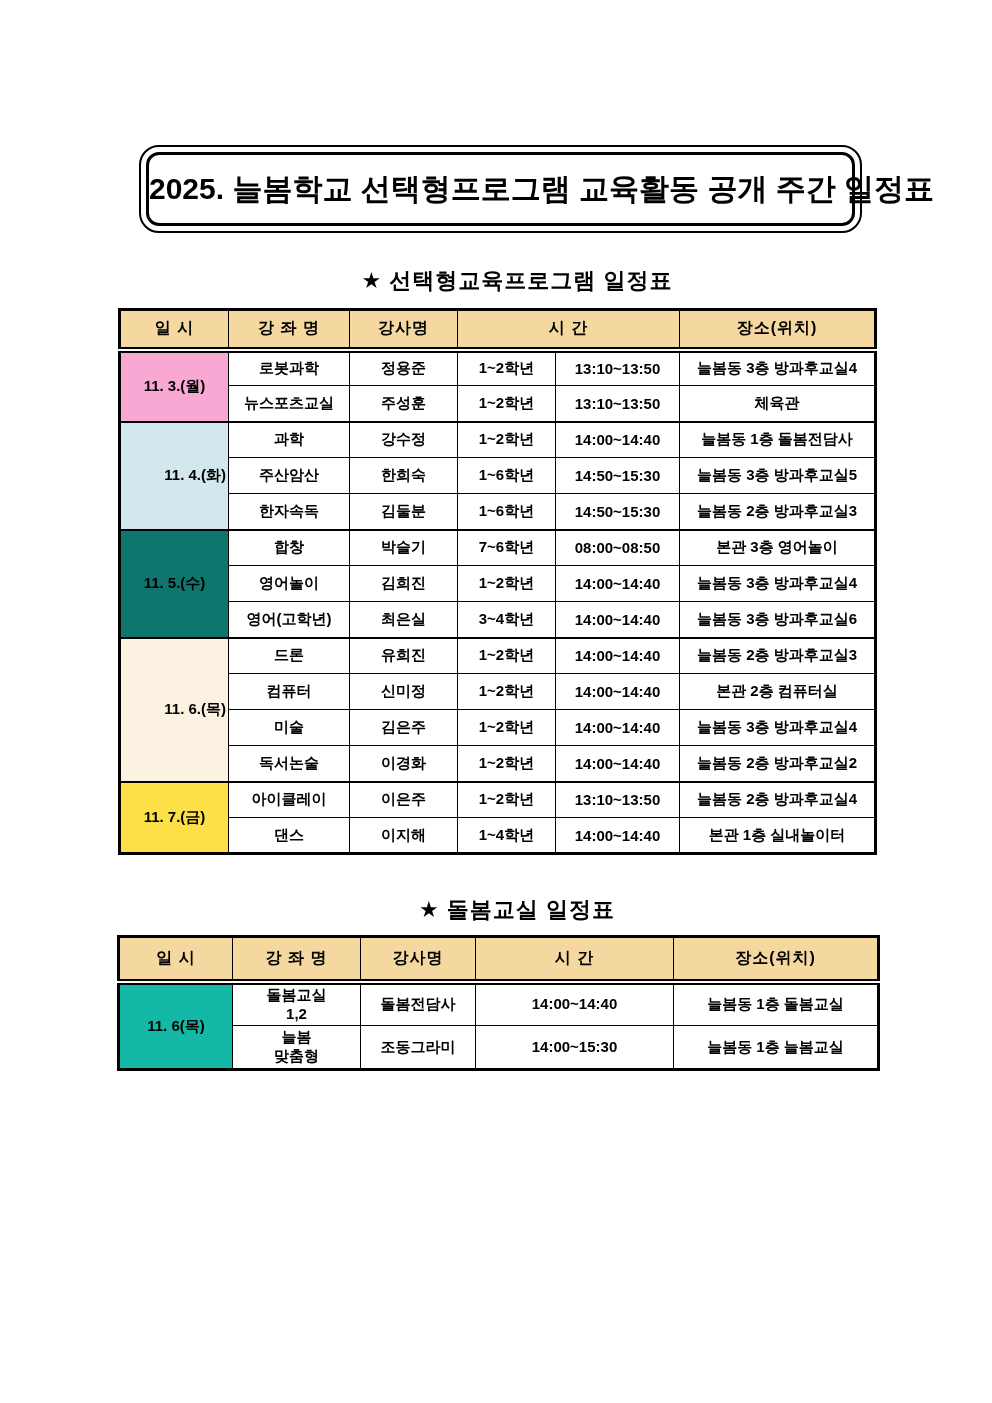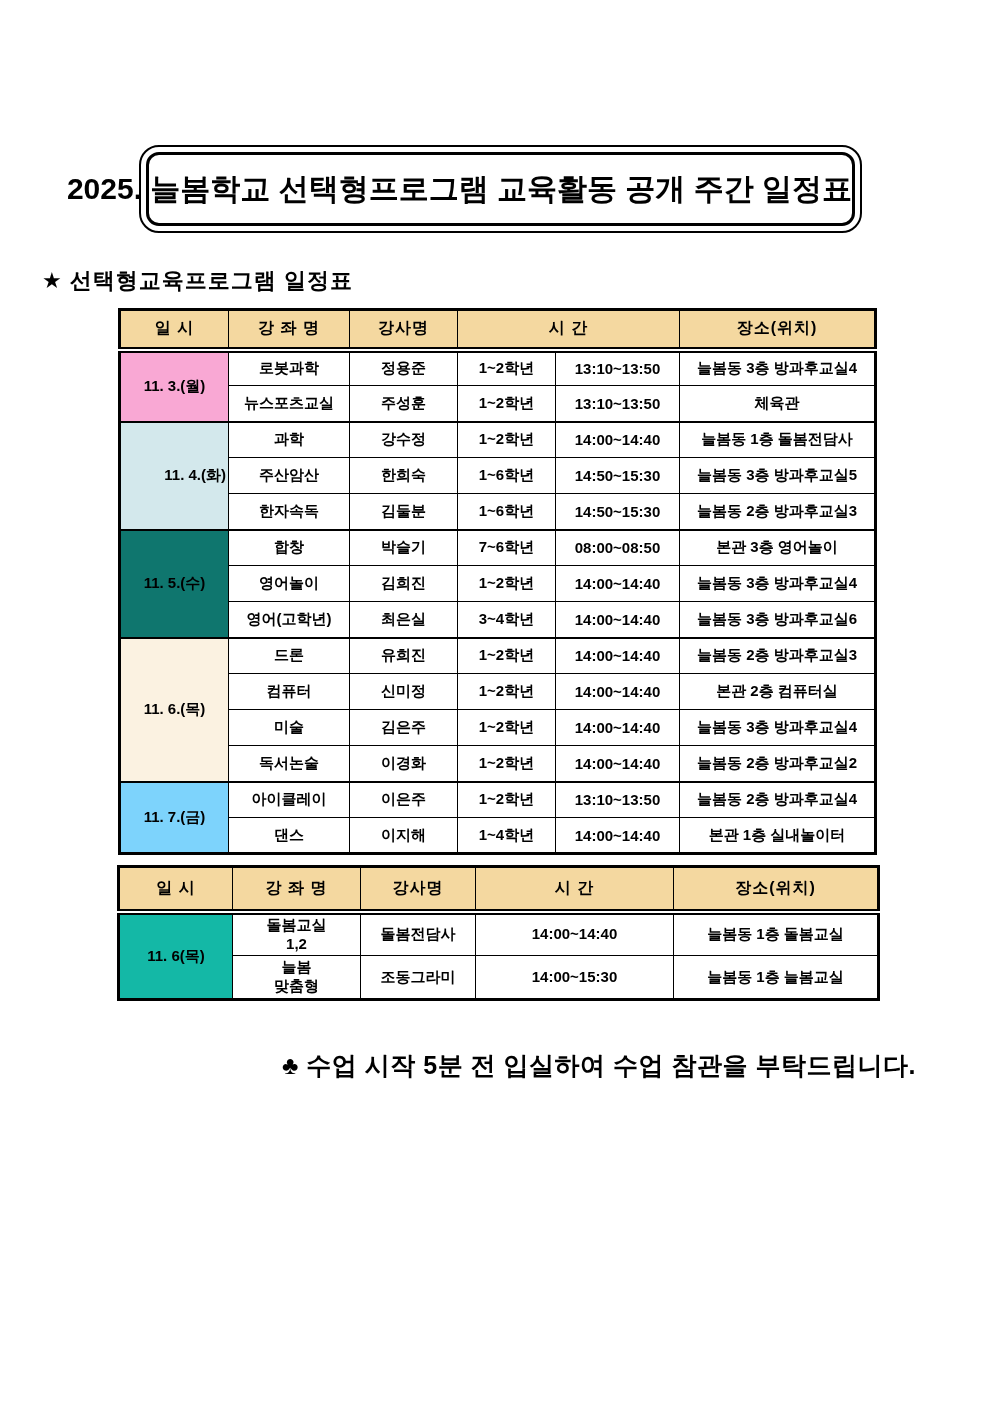--- a/index.html
+++ b/index.html
@@ -21,32 +21,32 @@
     padding: 5px;
     background: #fff;
   }
   .title-inner {
     width: 100%;
     height: 100%;
     border: 3px solid #000;
     border-radius: 13px;
     display: flex;
     align-items: center;
-    justify-content: flex-end;
+    justify-content: flex-start;
   }
   .page-title {
     margin: 0;
     font-size: 30px;
     font-weight: bold;
     white-space: nowrap;
   }
   .caption {
     margin-top: 33px;
     width: 992px;
-    text-align: left;
+    text-align: center;
     font-size: 22px;
     font-weight: bold;
     letter-spacing: 1px;
     padding-left: 42px;
   }
   .caption.second { margin-top: 40px; }
   table.sched {
     border-collapse: collapse;
     table-layout: fixed;
     margin-left: 118px;
@@ -169,21 +169,21 @@
           <td>늘봄동 3층 방과후교실4</td>
         </tr>
         <tr>
           <td>영어(고학년)</td>
           <td>최은실</td>
           <td>3~4학년</td>
           <td>14:00~14:40</td>
           <td>늘봄동 3층 방과후교실6</td>
         </tr>
         <tr class="group-start">
-          <td rowspan="4" class="date-cell" style="background: rgb(251, 242, 225);">11. 6.(목)</td>
+          <td rowspan="4" class="date-cell" style="background: rgb(251, 242, 225); text-align: right;">11. 6.(목)</td>
           <td>드론</td>
           <td>유희진</td>
           <td>1~2학년</td>
           <td>14:00~14:40</td>
           <td>늘봄동 2층 방과후교실3</td>
         </tr>
         <tr>
           <td>컴퓨터</td>
           <td>신미정</td>
           <td>1~2학년</td>
@@ -198,37 +198,38 @@
           <td>늘봄동 3층 방과후교실4</td>
         </tr>
         <tr>
           <td>독서논술</td>
           <td>이경화</td>
           <td>1~2학년</td>
           <td>14:00~14:40</td>
           <td>늘봄동 2층 방과후교실2</td>
         </tr>
         <tr class="group-start">
-          <td rowspan="2" class="date-cell" style="background: #7dd3fc;">11. 7.(금)</td>
+          <td rowspan="2" class="date-cell" style="background: #fde047;">11. 7.(금)</td>
           <td>아이클레이</td>
           <td>이은주</td>
           <td>1~2학년</td>
           <td>13:10~13:50</td>
           <td>늘봄동 2층 방과후교실4</td>
         </tr>
         <tr>
           <td>댄스</td>
           <td>이지해</td>
           <td>1~4학년</td>
           <td>14:00~14:40</td>
           <td>본관 1층 실내놀이터</td>
         </tr>
       </tbody>
   </table>
 
+  <div class="caption second">★  돌봄교실 일정표</div>
 
   <table class="sched t2">
     <colgroup>
       <col style="width:114px">
         <col style="width:128px">
         <col style="width:115px">
       <col style="width:198px">
         <col style="width:205px">
     </colgroup>
     <thead>
@@ -250,15 +251,14 @@
         </tr>
         <tr>
           <td>늘봄<br>맞춤형</td>
           <td>조동그라미</td>
           <td>14:00~15:30</td>
           <td>늘봄동 1층 늘봄교실</td>
         </tr>
       </tbody>
   </table>
 
-  <div class="footer-note">♣ 수업 시작 5분 전 입실하여 수업 참관을 부탁드립니다.</div>
 
 </div>
 
 </body></html>

